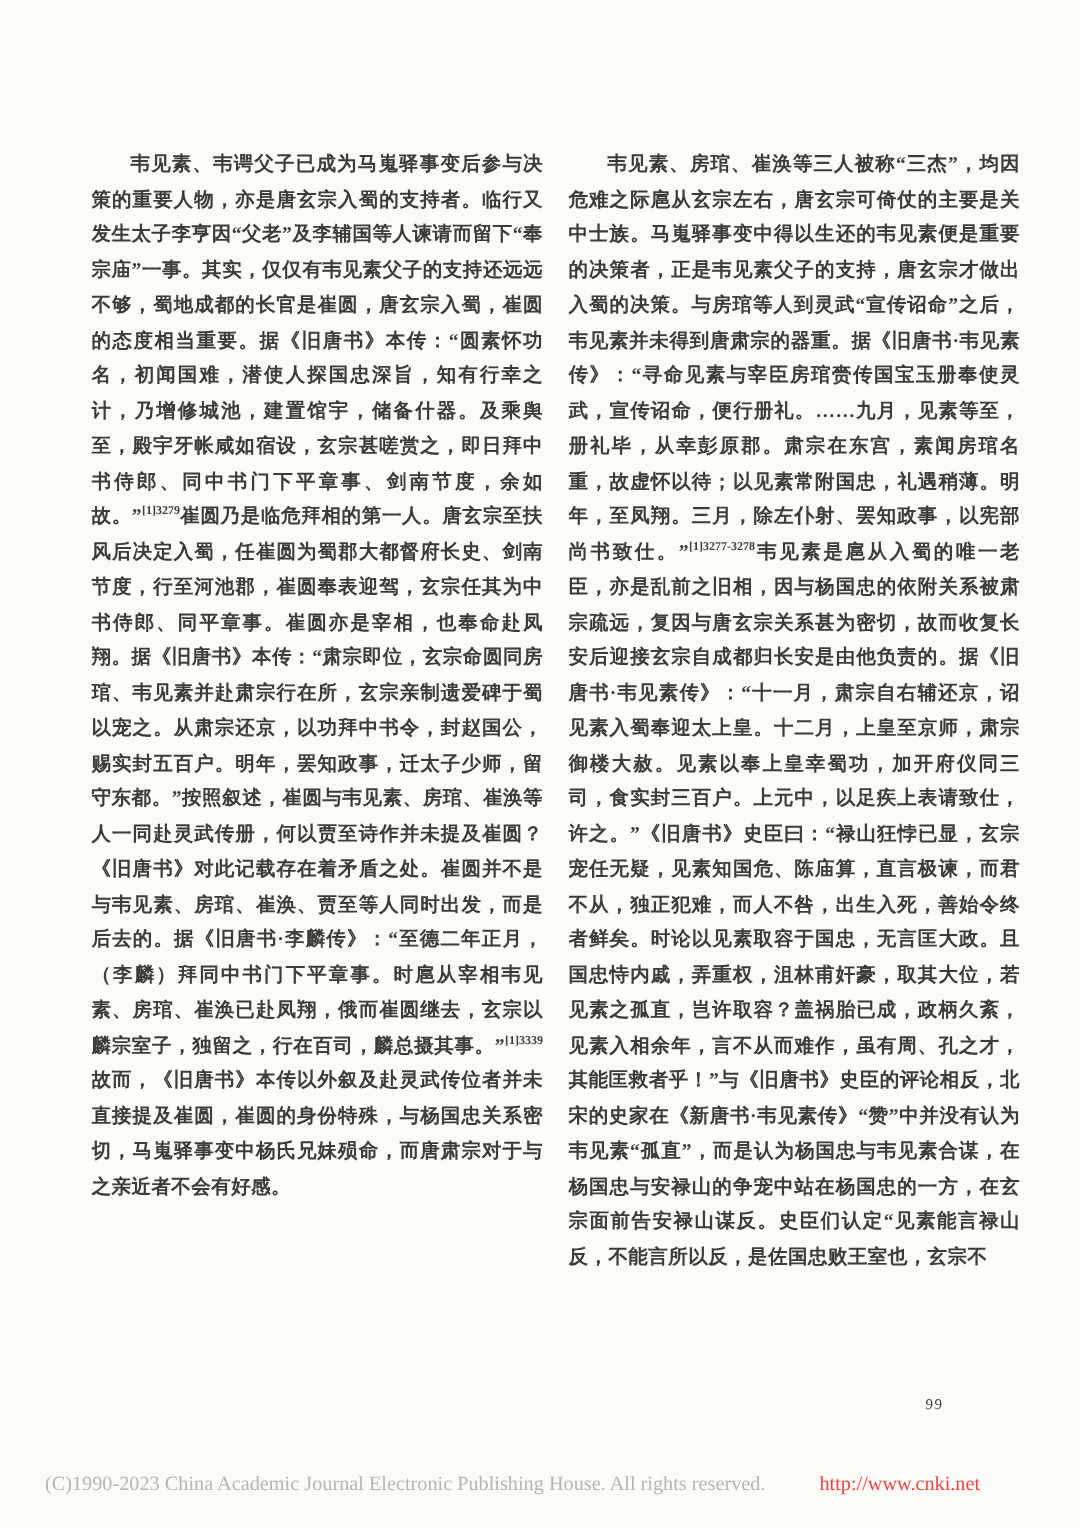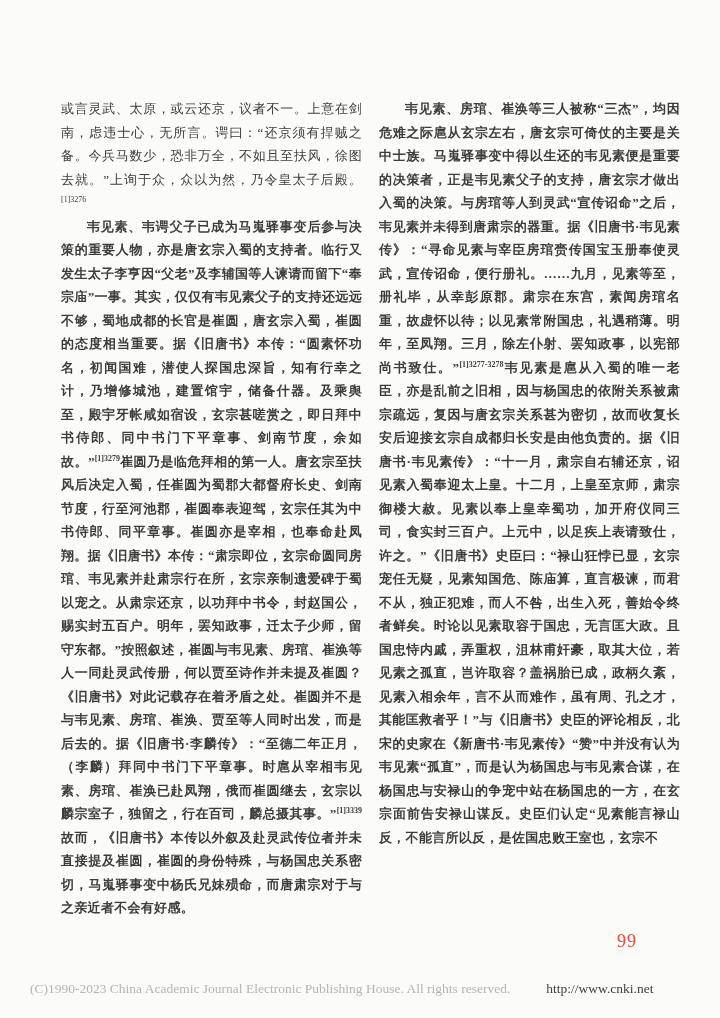--- a/index.html
+++ b/index.html
@@ -47,46 +47,45 @@
     font-size: 8px;
     letter-spacing: 0;
     line-height: 0;
     vertical-align: super;
     color: #3d3c39;
   }
   .page-number {
     position: absolute;
     top: 931px;
     left: 617px;
-    font-size: 18px;
+    font-size: 10px;
     letter-spacing: 1px;
-    color: #ef4444;
+    color: #404040;
   }
   .footer {
     position: absolute;
     top: 981px;
     left: 30px;
     width: 660px;
     font-size: 13.5px;
     color: #b3b6b2;
     white-space: nowrap;
   }
   .footer .footer-url {
     margin-left: 36px;
-    color: #404040;
+    color: #ef4444;
   }
 </style>
 </head>
 <body>
 
 <div class="page">
 
   <div class="content">
     <div class="col" id="col-left">
-        <p>或言灵武、太原，或云还京，议者不一。上意在剑南，虑违士心，无所言。谔曰：“还京须有捍贼之备。今兵马数少，恐非万全，不如且至扶风，徐图去就。”上询于众，众以为然，乃令皇太子后殿。<sup>[1]3276</sup></p>
         <p class="indent">韦见素、韦谔父子已成为马嵬驿事变后参与决策的重要人物，亦是唐玄宗入蜀的支持者。临行又发生太子李亨因“父老”及李辅国等人谏请而留下“奉宗庙”一事。其实，仅仅有韦见素父子的支持还远远不够，蜀地成都的长官是崔圆，唐玄宗入蜀，崔圆的态度相当重要。据《旧唐书》本传：“圆素怀功名，初闻国难，潜使人探国忠深旨，知有行幸之计，乃增修城池，建置馆宇，储备什器。及乘舆至，殿宇牙帐咸如宿设，玄宗甚嗟赏之，即日拜中书侍郎、同中书门下平章事、剑南节度，余如故。”<sup>[1]3279</sup>崔圆乃是临危拜相的第一人。唐玄宗至扶风后决定入蜀，任崔圆为蜀郡大都督府长史、剑南节度，行至河池郡，崔圆奉表迎驾，玄宗任其为中书侍郎、同平章事。崔圆亦是宰相，也奉命赴凤翔。据《旧唐书》本传：“肃宗即位，玄宗命圆同房琯、韦见素并赴肃宗行在所，玄宗亲制遗爱碑于蜀以宠之。从肃宗还京，以功拜中书令，封赵国公，赐实封五百户。明年，罢知政事，迁太子少师，留守东都。”按照叙述，崔圆与韦见素、房琯、崔涣等人一同赴灵武传册，何以贾至诗作并未提及崔圆？《旧唐书》对此记载存在着矛盾之处。崔圆并不是与韦见素、房琯、崔涣、贾至等人同时出发，而是后去的。据《旧唐书·李麟传》：“至德二年正月，（李麟）拜同中书门下平章事。时扈从宰相韦见素、房琯、崔涣已赴凤翔，俄而崔圆继去，玄宗以麟宗室子，独留之，行在百司，麟总摄其事。”<sup>[1]3339</sup>故而，《旧唐书》本传以外叙及赴灵武传位者并未直接提及崔圆，崔圆的身份特殊，与杨国忠关系密切，马嵬驿事变中杨氏兄妹殒命，而唐肃宗对于与之亲近者不会有好感。</p>
       </div>
     <div class="col" id="col-right">
         <p class="indent">韦见素、房琯、崔涣等三人被称“三杰”，均因危难之际扈从玄宗左右，唐玄宗可倚仗的主要是关中士族。马嵬驿事变中得以生还的韦见素便是重要的决策者，正是韦见素父子的支持，唐玄宗才做出入蜀的决策。与房琯等人到灵武“宣传诏命”之后，韦见素并未得到唐肃宗的器重。据《旧唐书·韦见素传》：“寻命见素与宰臣房琯赍传国宝玉册奉使灵武，宣传诏命，便行册礼。……九月，见素等至，册礼毕，从幸彭原郡。肃宗在东宫，素闻房琯名重，故虚怀以待；以见素常附国忠，礼遇稍薄。明年，至凤翔。三月，除左仆射、罢知政事，以宪部尚书致仕。”<sup>[1]3277-3278</sup>韦见素是扈从入蜀的唯一老臣，亦是乱前之旧相，因与杨国忠的依附关系被肃宗疏远，复因与唐玄宗关系甚为密切，故而收复长安后迎接玄宗自成都归长安是由他负责的。据《旧唐书·韦见素传》：“十一月，肃宗自右辅还京，诏见素入蜀奉迎太上皇。十二月，上皇至京师，肃宗御楼大赦。见素以奉上皇幸蜀功，加开府仪同三司，食实封三百户。上元中，以足疾上表请致仕，许之。”《旧唐书》史臣曰：“禄山狂悖已显，玄宗宠任无疑，见素知国危、陈庙算，直言极谏，而君不从，独正犯难，而人不咎，出生入死，善始令终者鲜矣。时论以见素取容于国忠，无言匡大政。且国忠恃内戚，弄重权，沮林甫奸豪，取其大位，若见素之孤直，岂许取容？盖祸胎已成，政柄久紊，见素入相余年，言不从而难作，虽有周、孔之才，其能匡救者乎！”与《旧唐书》史臣的评论相反，北宋的史家在《新唐书·韦见素传》“赞”中并没有认为韦见素“孤直”，而是认为杨国忠与韦见素合谋，在杨国忠与安禄山的争宠中站在杨国忠的一方，在玄宗面前告安禄山谋反。史臣们认定“见素能言禄山反，不能言所以反，是佐国忠败王室也，玄宗不</p>
       </div>
   </div>
 
   <div class="page-number">99</div>
 
   <div class="footer">

